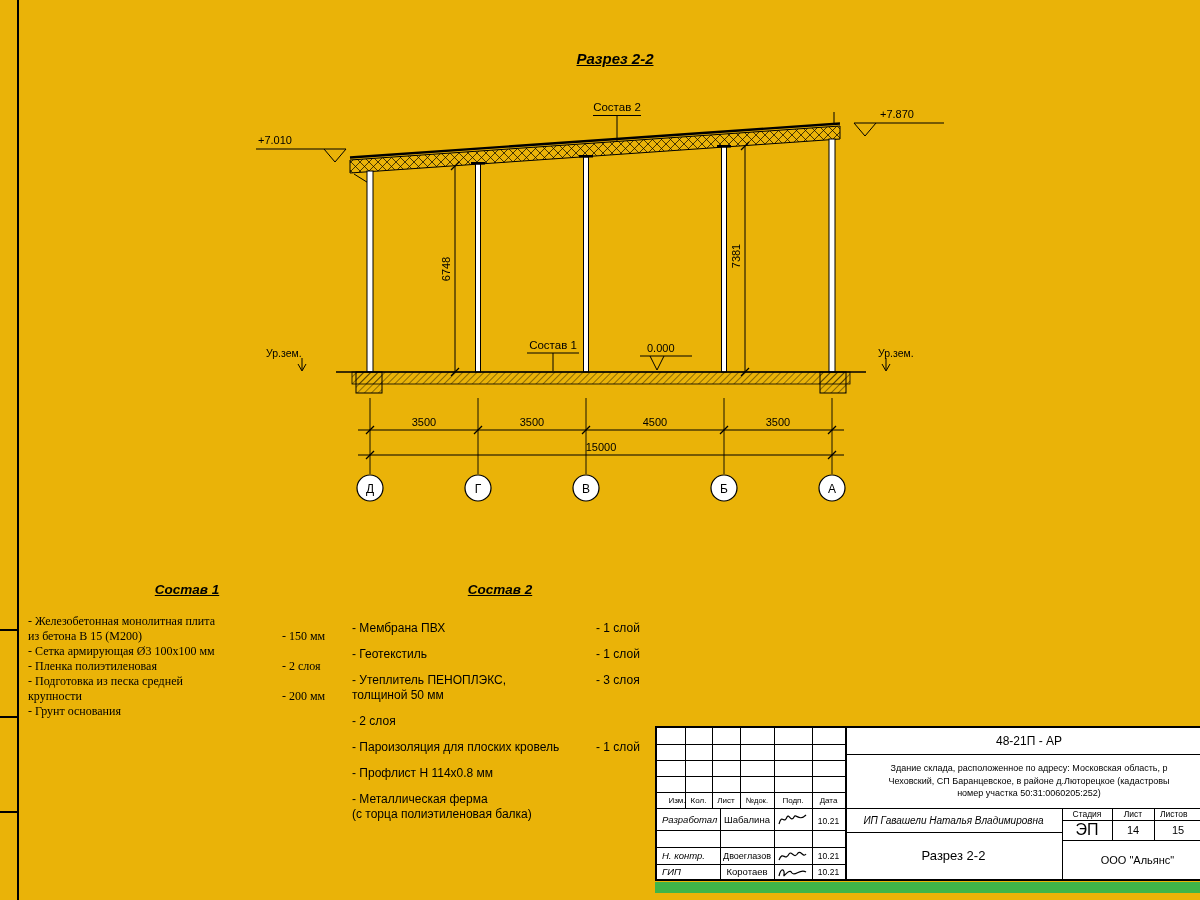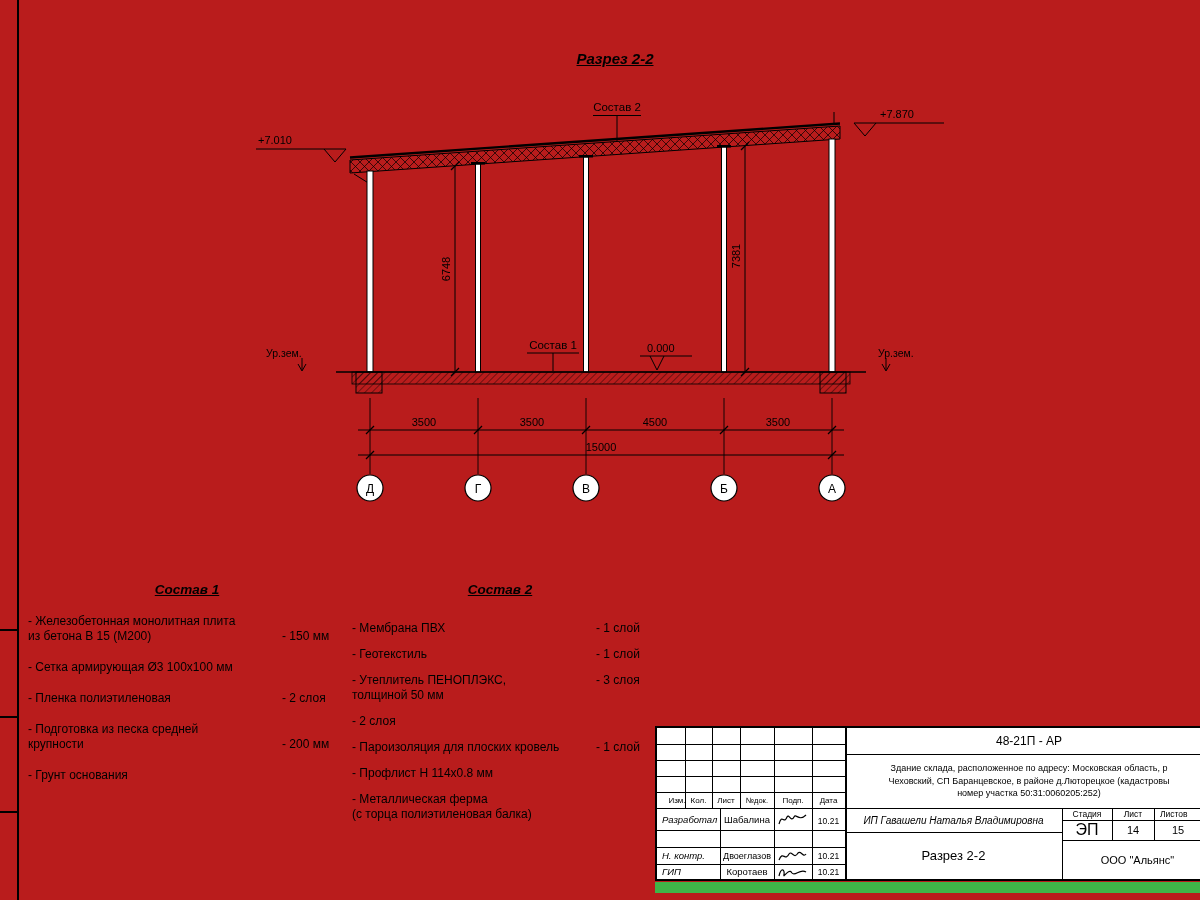--- a/index.html
+++ b/index.html
@@ -1,36 +1,36 @@
 <!DOCTYPE html>
 <html><head>
 <meta charset="utf-8">
 <style>
   * { margin:0; padding:0; box-sizing:border-box; }
   html,body { background:#fff; }
   body { font-family:"Liberation Sans", sans-serif; color:#000; }
-  #page { position:relative; width:1200px; height:900px; background:#b91c1c; overflow:hidden; }
+  #page { position:relative; width:1200px; height:900px; background:#eab308; overflow:hidden; }
 
   
   .frame-line { position:absolute; background:#000; }
 
   
   #drawing-title { position:absolute; left:540px; top:50px; width:150px; text-align:center;
     font-style:italic; font-weight:bold; font-size:15px; text-decoration:underline; }
 
   
   .list-block { position:absolute; }
   .list-heading { font-style:italic; font-weight:bold; font-size:13.5px;
     text-decoration:underline; text-align:center; }
   .list-items { display:flex; flex-direction:column; }
   .list-item { display:flex; }
   .item-text { white-space:pre-line; font-size:12px; line-height:15px; flex:1; }
   .item-value { font-size:12px; line-height:15px; flex-shrink:0; }
   #sostav1-block { left:28px; top:582px; width:318px; }
-  #sostav1-block .list-items { margin-top:17px; gap:16px; }
+  #sostav1-block .list-items { margin-top:17px; gap:0;font-family:Liberation Serif, serif; }
   #sostav1-block .list-item { align-items:flex-end; }
   #sostav1-block .item-value { width:64px; }
   #sostav2-block { left:352px; top:582px; width:296px; }
   #sostav2-block .list-items { margin-top:24px; gap:11px; }
   #sostav2-block .list-item { align-items:flex-start; }
   #sostav2-block .item-value { width:52px; }
 
   
   #secsvg { position:absolute; left:0; top:0; }
   #secsvg text { font-family:"Liberation Sans", sans-serif; fill:#000; }

